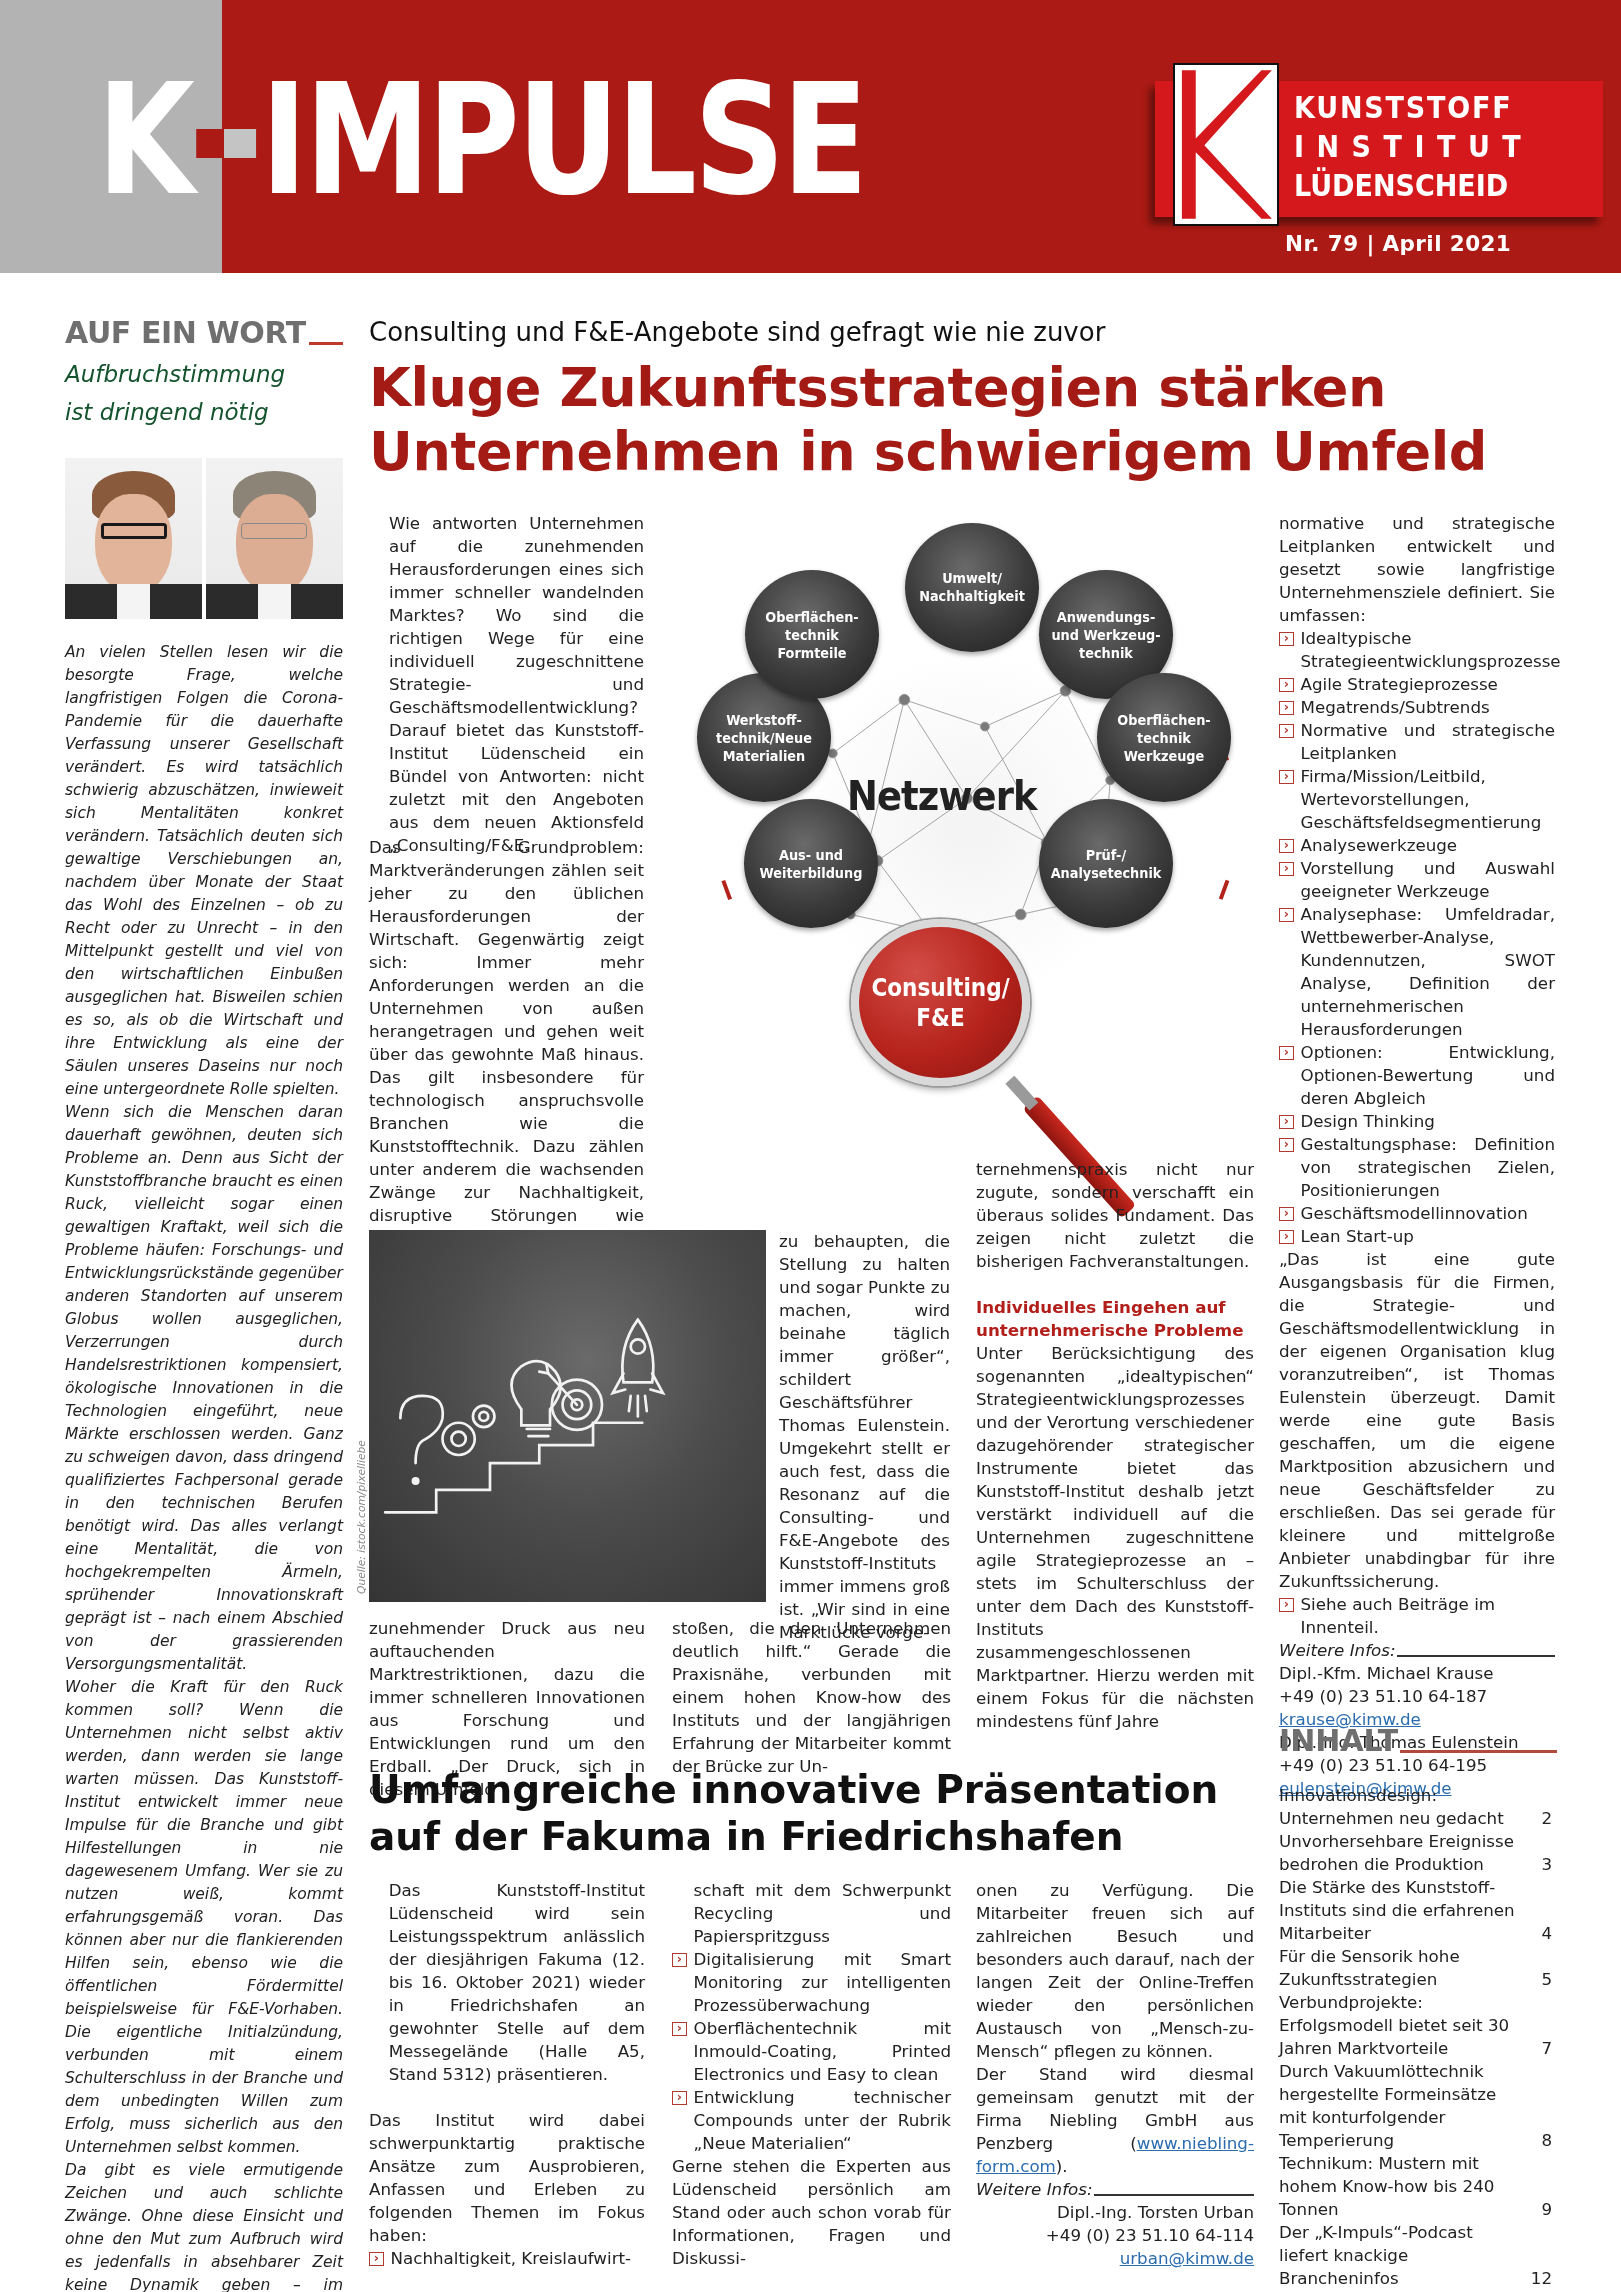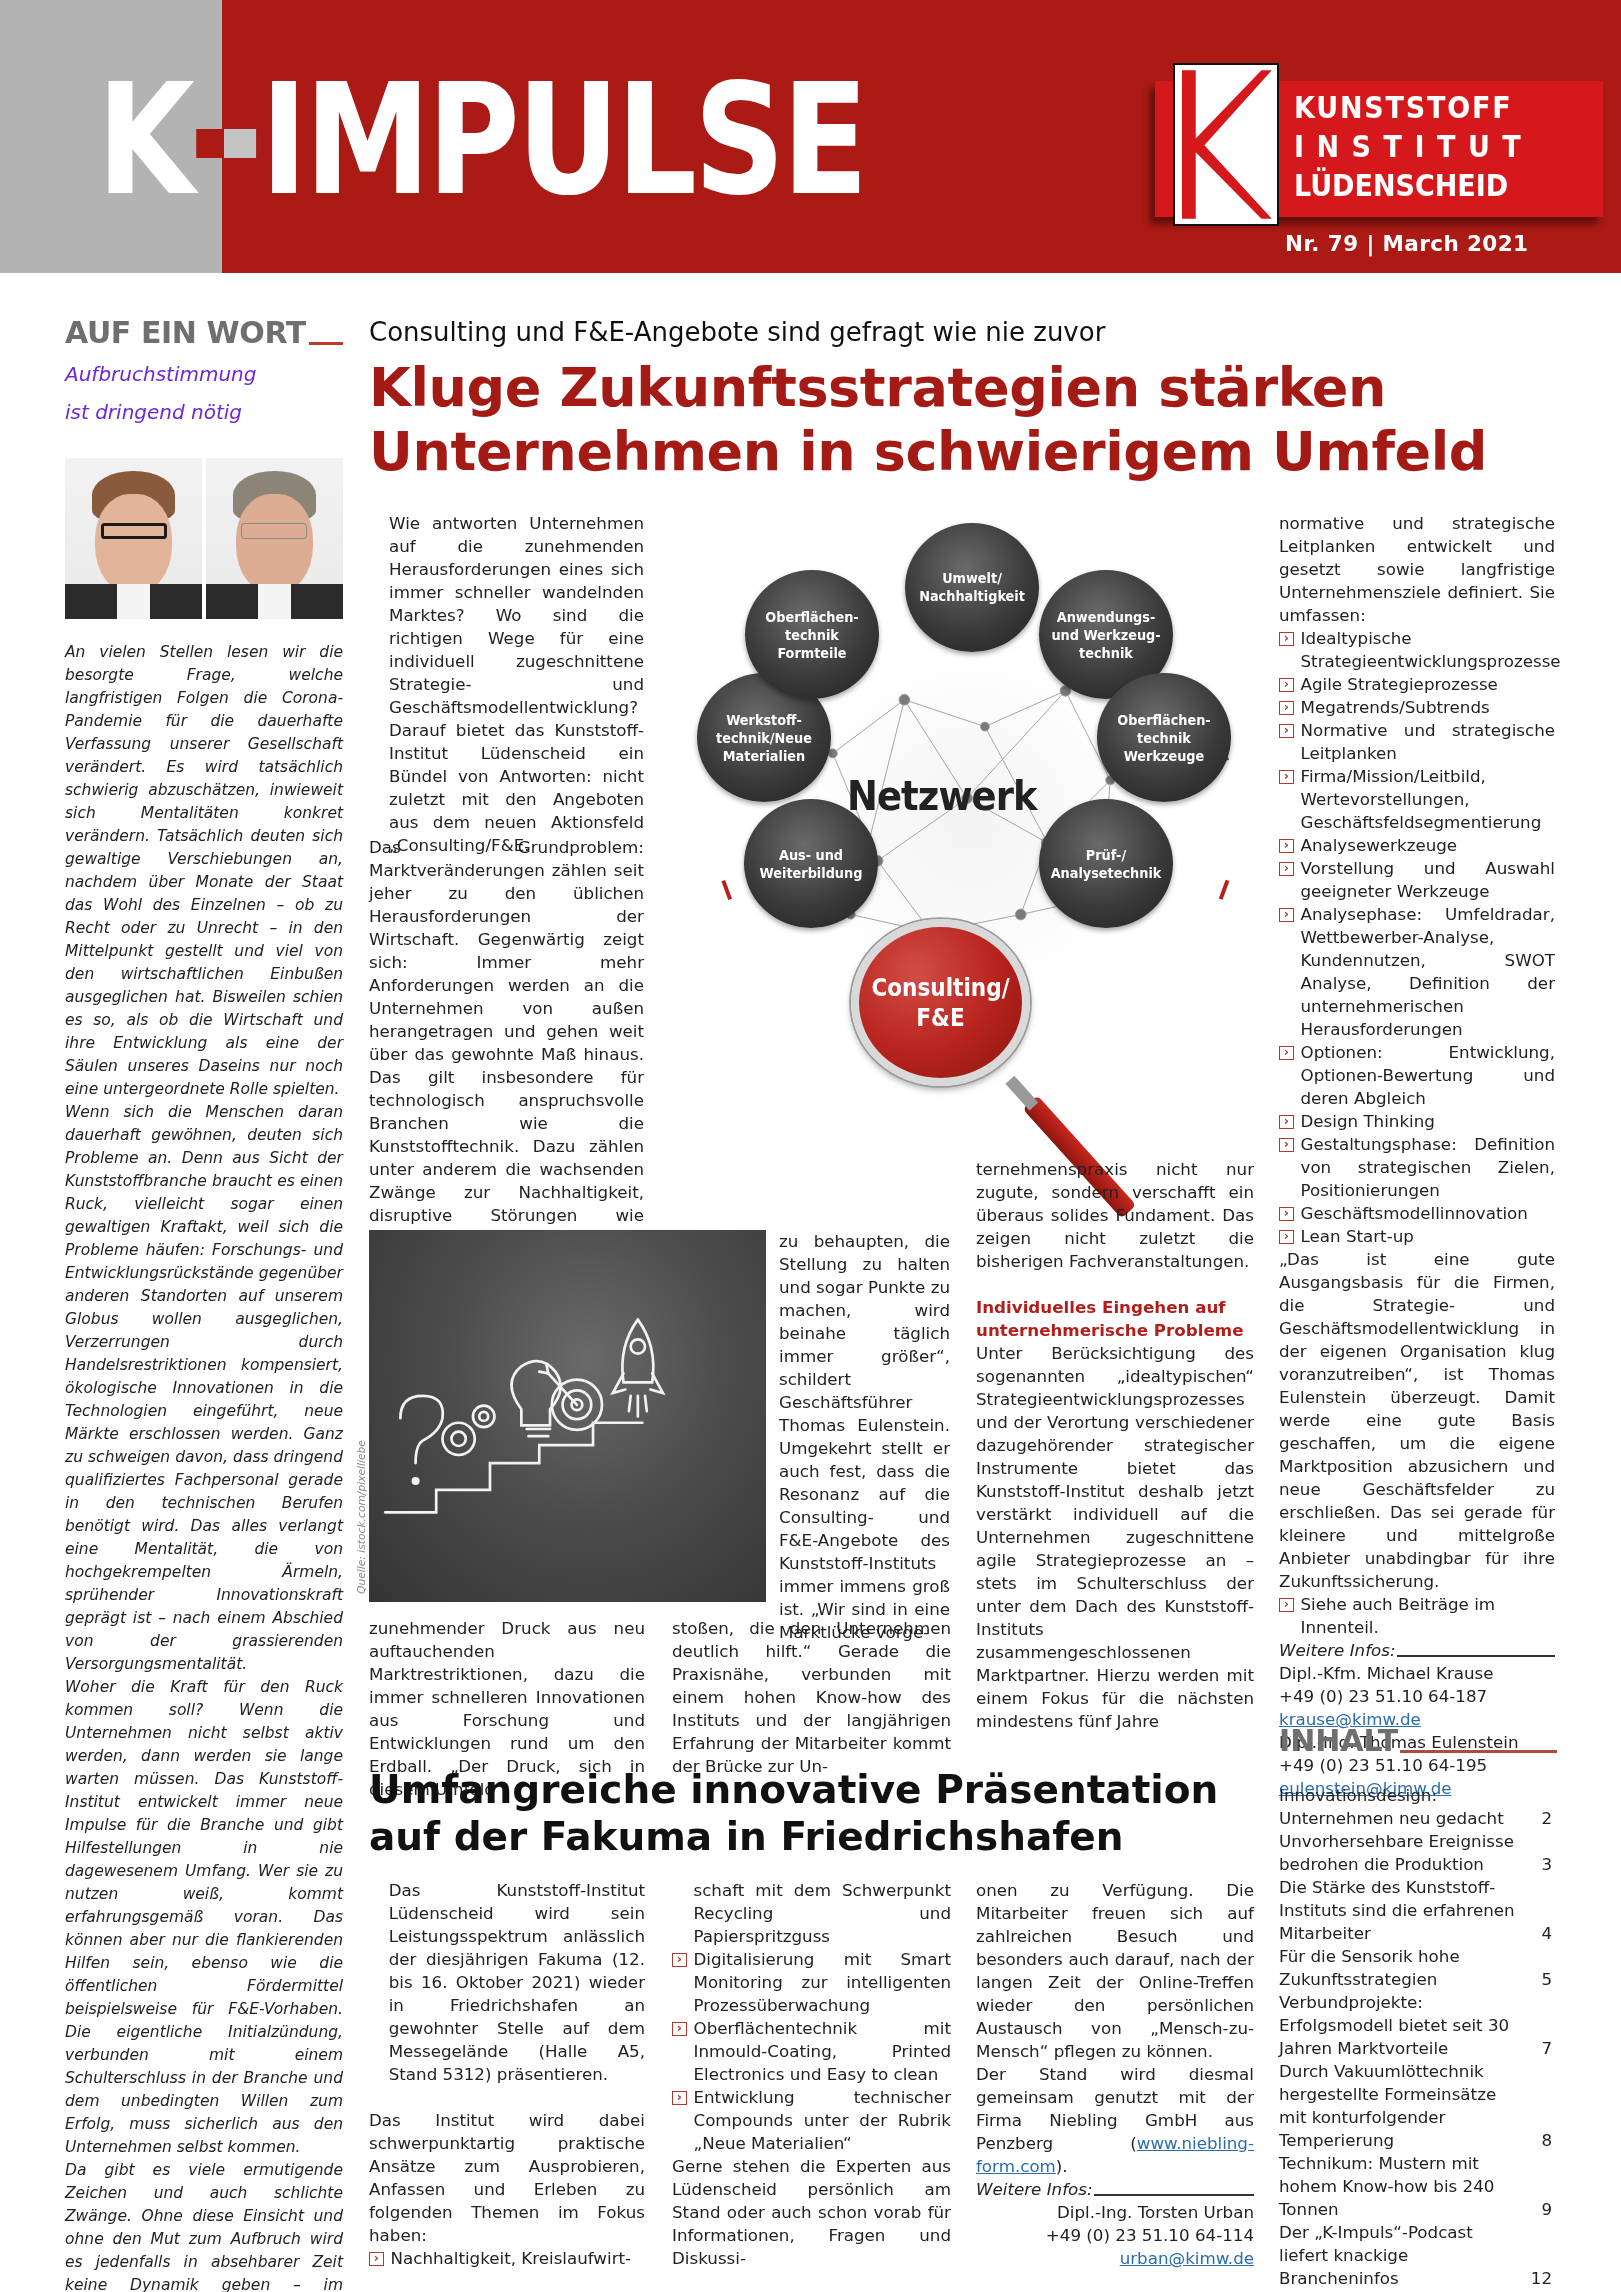--- a/index.html
+++ b/index.html
@@ -17,21 +17,21 @@
   .logo .kbox svg { width: 100%; height: 100%; }
   .logo .ltext { position: absolute; left: 139px; top: 25px; color: #ffffff; font-weight: bold; font-family: "DejaVu Sans Condensed", "DejaVu Sans", sans-serif; font-size: 30px; line-height: 39px; }
   .logo .ltext div:nth-child(2) { letter-spacing: 12.5px; }
   .logo .ltext div:nth-child(1) { letter-spacing: 1.8px; }
   .issue { position: absolute; left: 1285px; top: 231px; color: #ffffff; font-weight: bold; font-size: 21.5px; letter-spacing: 0.4px; }
 
   
   .left { position: absolute; left: 65px; top: 315px; width: 278px; }
   .kicker { font-weight: bold; font-size: 30px; color: #6f6f6f; letter-spacing: -0.4px; display: flex; align-items: flex-end; }
   .kicker .rule { flex: 1; height: 2.7px; background: #c0392b; margin-left: 3.6px; margin-bottom: 5.4px; }
-  .left h2 { font-weight: normal; font-style: italic; font-size: 20px; line-height: 38px; margin-top: 5.4px; color: #6d28d9; }
+  .left h2 { font-weight: normal; font-style: italic; font-size: 23px; line-height: 38px; margin-top: 5.4px; color: #14532d; }
   .portraits { display: flex; gap: 3.6px; margin-top: 27px; height: 161px; }
   .portrait { flex: 1; background: linear-gradient(180deg, #f2f2f2 0%, #e9e9e9 100%); position: relative; overflow: hidden; }
   .portrait .face { position: absolute; left: 22%; top: 22%; width: 56%; height: 62%; border-radius: 45% 45% 48% 48%; background: #e2b59a; }
   .portrait .hair { position: absolute; left: 20%; top: 8%; width: 60%; height: 30%; border-radius: 50% 50% 20% 20%; }
   .portrait .suit { position: absolute; left: 0; bottom: 0; width: 100%; height: 22%; background: #2b2b2b; }
   .portrait .shirt { position: absolute; left: 38%; bottom: 0; width: 24%; height: 22%; background: #f4f4f4; }
   .portrait .glasses { position: absolute; left: 26%; top: 40%; width: 48%; height: 10%; border: 3.6px solid #1a1a1a; border-radius: 3.6px; }
   .editorial { margin-top: 21.5px; font-style: italic; font-size: 15.5px; line-height: 23px; text-align: justify; color: #222; hyphens: manual; }
   .editorial p { margin: 0; }
 
@@ -107,21 +107,21 @@
         <rect x="0" y="0" width="118" height="182" fill="#ffffff"></rect>
         <polygon points="8,6 24,6 24,84 100,6 112,6 34,92 112,176 100,176 24,100 24,176 8,176" fill="#d4181b"></polygon>
       </svg>
     </div>
     <div class="ltext">
       <div>KUNSTSTOFF</div>
       <div>INSTITUT</div>
       <div>LÜDENSCHEID</div>
     </div>
   </div>
-  <div class="issue">Nr. 79 | March 2021</div>
+  <div class="issue">Nr. 79 | April 2021</div>
 </div>
 
 <div class="left">
   <div class="kicker">
     <span>AUF EIN WORT</span>
       <span class="rule"></span>
   </div>
   <h2>
     <span>Aufbruchstimmung</span><br>
     <span>ist dringend nötig</span>

